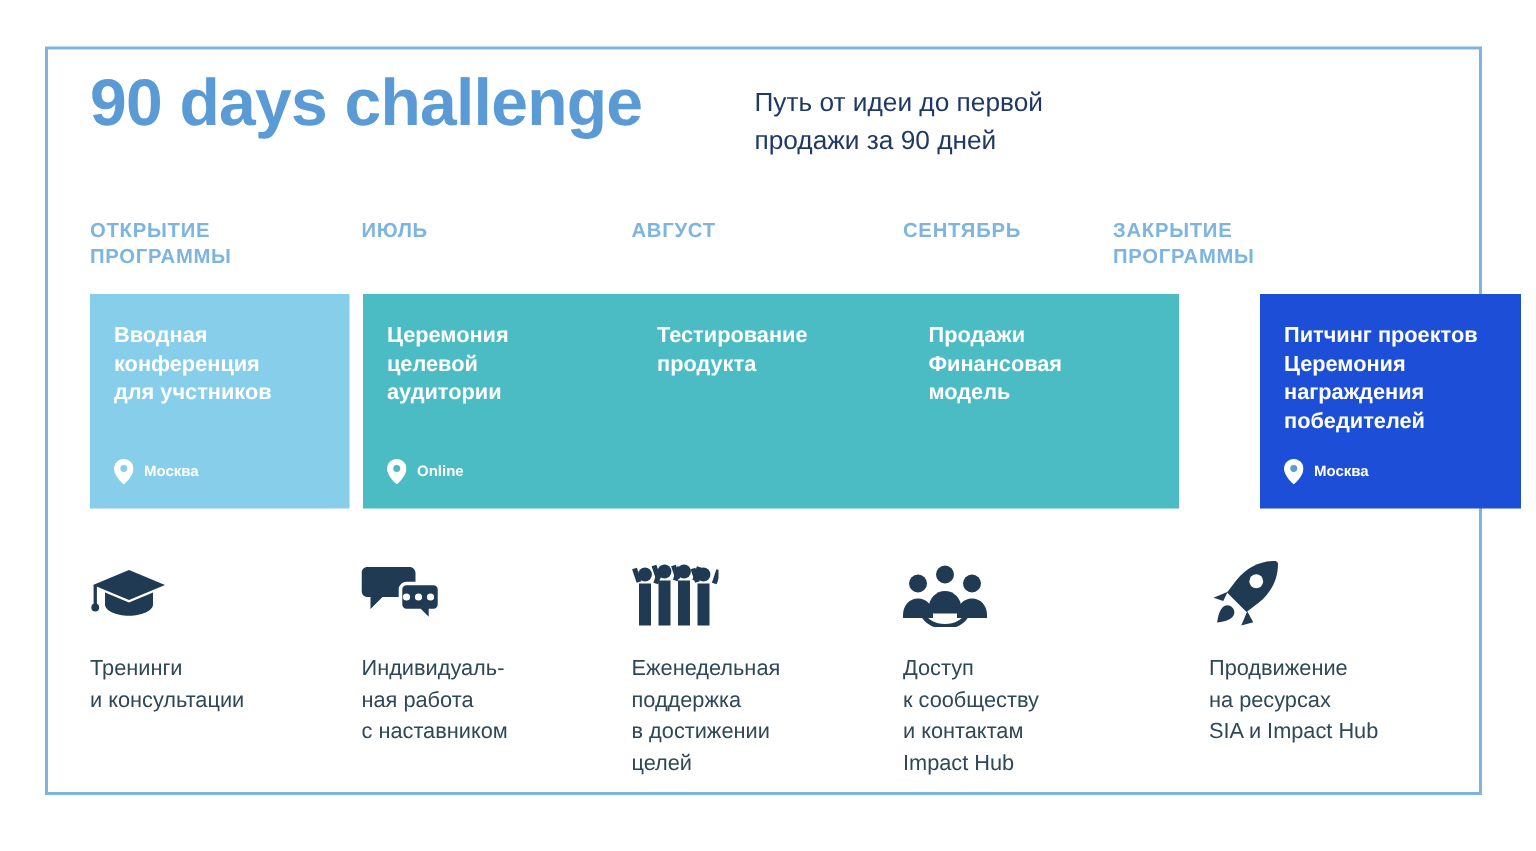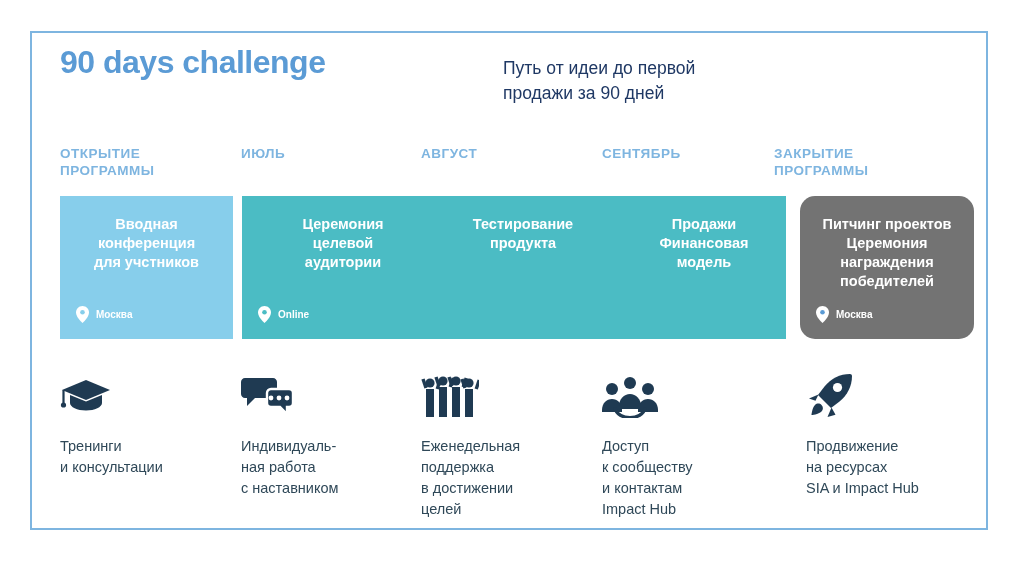--- a/index.html
+++ b/index.html
@@ -15,21 +15,21 @@
     width: 958px; height: 499px;
     border: 2px solid #7EB5E0;
     background: #ffffff;
   }
   
   #header {
     position: absolute; left: 0; top: 0; width: 100%; height: 96px;
   }
   #title {
     position: absolute; left: 28px; top: 11px;
-    font-size: 32px; font-weight: bold; letter-spacing: -0.5px;
+    font-size: 44px; font-weight: bold; letter-spacing: -0.5px;
     color: #5B9BD5; white-space: nowrap;
   }
   #subtitle {
     position: absolute; left: 471px; top: 23px;
     font-size: 17.5px; line-height: 25px; color: #1F3864;
     white-space: pre-line;
   }
   
   #months {
     position: absolute; left: 28px; top: 112px;
@@ -38,33 +38,33 @@
   .month {
     position: absolute; top: 0; width: 180px;
     font-size: 13.5px; font-weight: bold; line-height: 17px;
     letter-spacing: 0.5px; color: #7EB5E0;
     white-space: pre-line; text-transform: uppercase;
   }
   .m0 { left: 0; }
   .m1 { left: 181px; }
   .m2 { left: 361px; }
   .m3 { left: 542px; }
-  .m4 { left: 714px; }
+  .m4 { left: 682px; }
   
   #cards {
     position: absolute; left: 28px; top: 163px;
-    width: 751px; height: 143px; text-align: center;
+    width: 751px; height: 143px;
   }
   .card {
     position: absolute; top: 0; height: 143px;
     padding: 19px 16px 0 16px;
   }
   .card-open   { left: 0;     width: 173px; background: #87CEEB; }
   .card-band   { left: 182px; width: 544px; background: #4BBCC4; }
-  .card-close  { left: 740px; width: 174px; background: #737373; border-radius: 15px; }
+  .card-close  { left: 780px; width: 174px; background: #1d4ed8; }
   .card-title {
     font-size: 14.5px; font-weight: bold; line-height: 19px;
     color: #ffffff; white-space: pre-line;
   }
   
   .band-seg {
     position: absolute; top: 19px; width: 170px;
     font-size: 14.5px; font-weight: bold; line-height: 19px;
     color: #ffffff; white-space: pre-line;
   }

